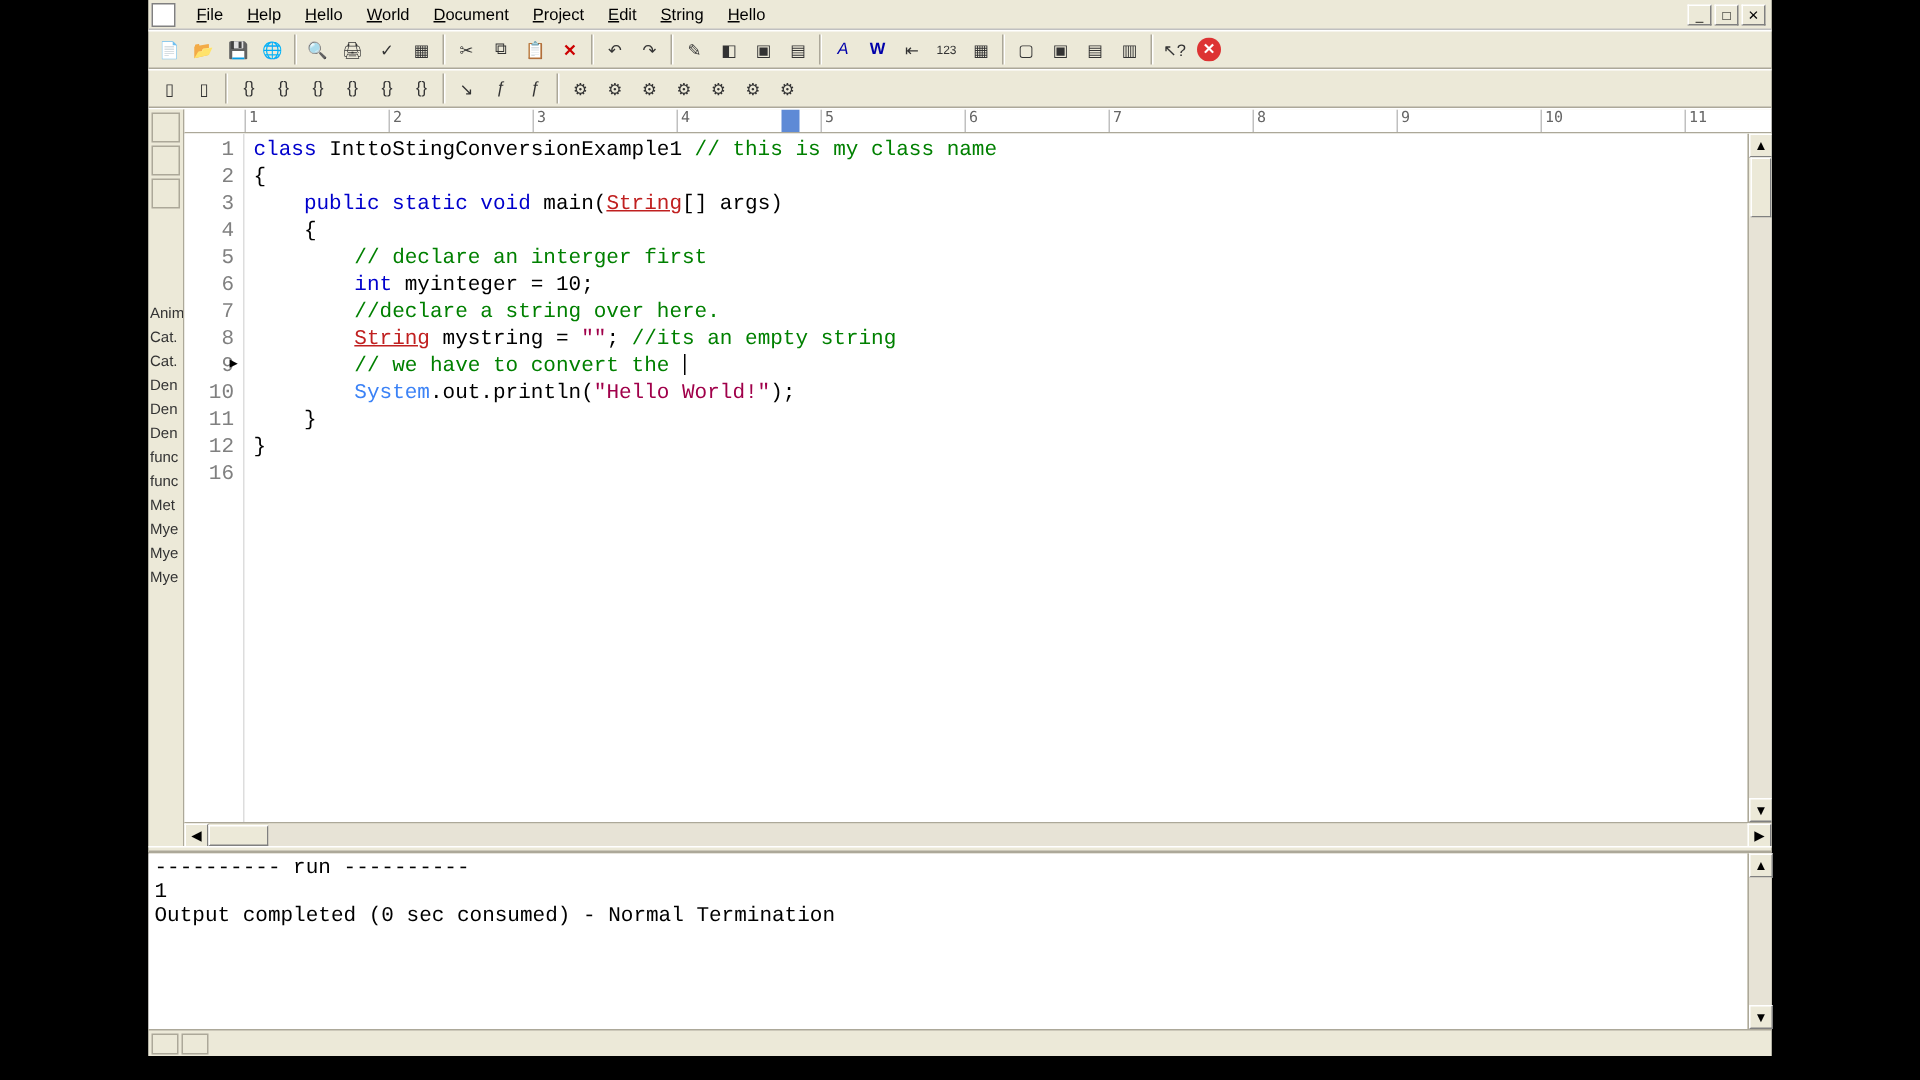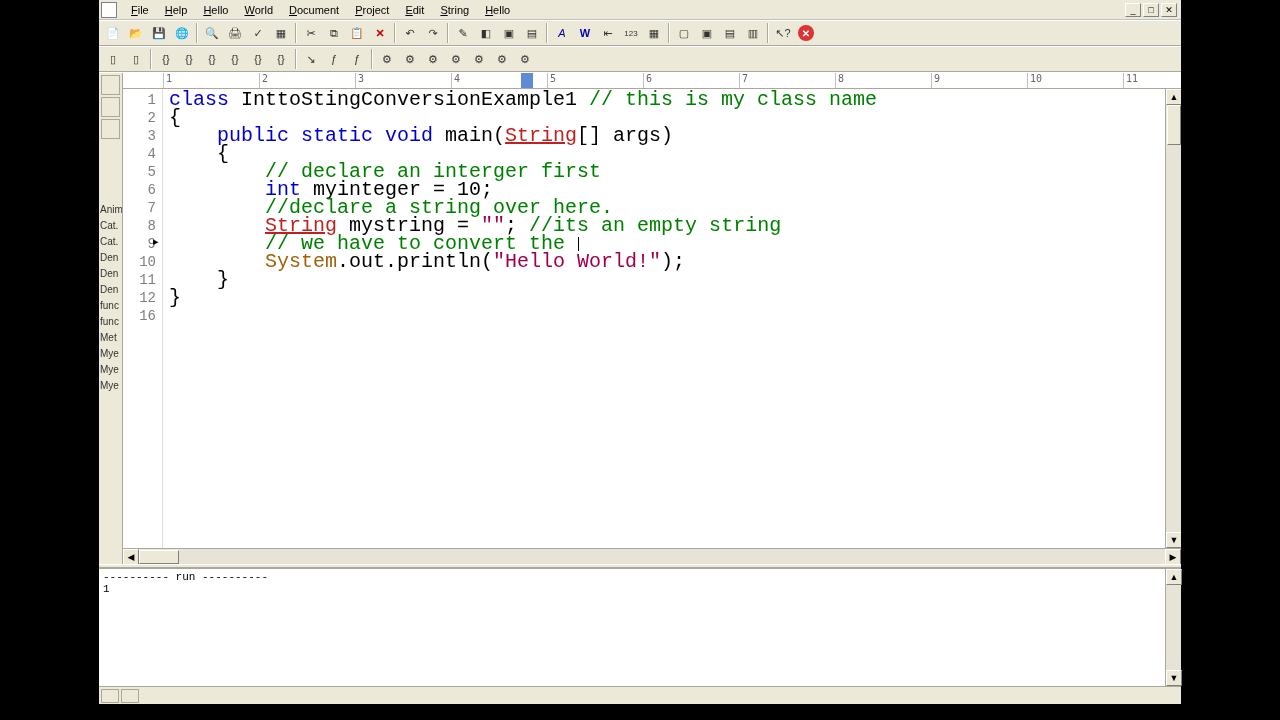--- a/index.html
+++ b/index.html
@@ -156,30 +156,30 @@
   .mark-col {
     position:absolute;
     left:30px;
     top: 0;
     font-size:11px;
     color:#000;
   }
   .code {
     flex: 1;
     font-family: "Courier New", monospace;
-    font-size: 20px;
+    font-size: 14px;
     padding: 2px 0 0 6px;
     white-space: pre;
     line-height: 18px;
   }
   .kw { color: #0000cc; }
   .str { color: #c02020; text-decoration: underline; }
   .strlit { color: #a0004a; }
   .cmt { color: #008000; }
-  .sys { color: #a16207; }
+  .sys { color: #3b82f6; }
   .caret {
     display:inline-block; width:1px; height:14px; background:#000; vertical-align:middle; margin-left:1px;
   }
   .vscroll {
     width: 16px;
     background: #ece9d8;
     border-left: 1px solid #aca899;
     display:flex; flex-direction:column;
   }
   .hscroll {
@@ -200,21 +200,21 @@
   .splitter { height:4px; background:#ece9d8; border-top:1px solid #fff; border-bottom:1px solid #aca899; cursor:ns-resize;}
   .output-panel {
     height: 118px;
     display:flex;
     border-top: 1px solid #aca899;
   }
   .output {
     flex:1;
     background: #fff;
     font-family: "Courier New", monospace;
-    font-size: 11px;
+    font-size: 14px;
     padding: 2px 4px;
     white-space: pre;
     overflow:hidden;
   }
   
   .bottom-strip {
     height: 18px;
     background: #ece9d8;
     border-top: 1px solid #aca899;
     display:flex;
@@ -381,21 +381,21 @@
         <div class="sthumb-h"></div>
         <div class="strack"></div>
         <div class="sbtn">▶</div>
       </div>
     </div>
   </div>
 
   <div class="splitter"></div>
 
   <div class="output-panel">
-    <div class="output"><div>---------- run ----------</div><div>1</div></div>
+    <div class="output"><div>---------- run ----------</div><div>1</div><div>Output completed (0 sec consumed) - Normal Termination</div></div>
     <div class="vscroll">
       <div class="sbtn">▲</div>
       <div class="strack"></div>
       <div class="sbtn">▼</div>
     </div>
   </div>
 
   <div class="bottom-strip">
     <div class="mini2"></div>
     <div class="mini2"></div>

